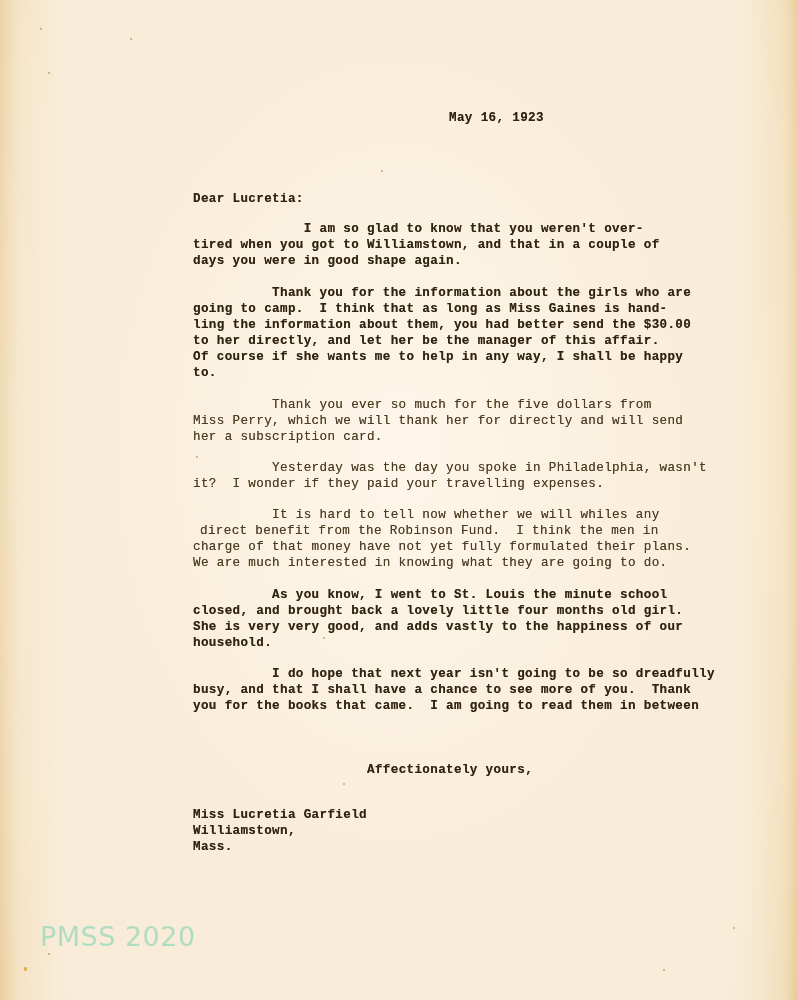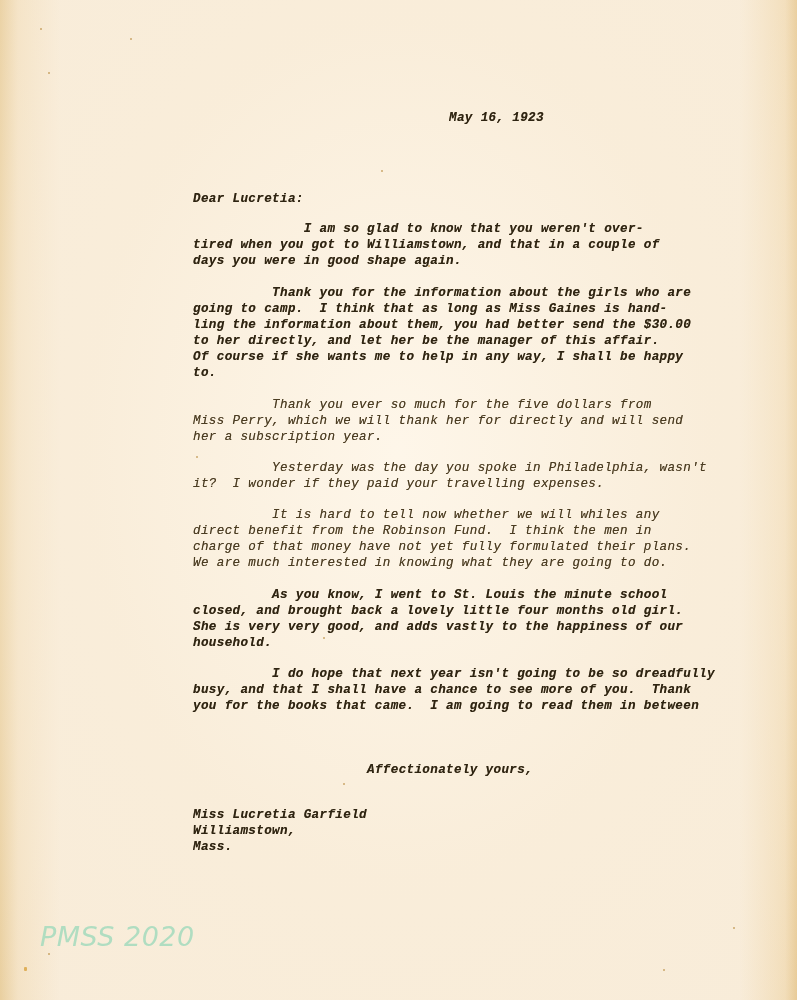--- a/index.html
+++ b/index.html
@@ -15,21 +15,20 @@
     .page {
       position: relative;
       width: 797px;
       height: 1000px;
       background:
         radial-gradient(ellipse at 50% 45%, rgba(255,248,236,0.85) 0%, rgba(250,238,218,0.55) 55%, rgba(236,212,170,0.0) 100%),
         linear-gradient(90deg, #e9cf9f 0px, #f4e2c4 18px, #f8ecd9 60px, #f8ecd9 740px, #f2ddb9 785px, #e8cb98 797px),
         #f6e7d0;
       font-family: "Liberation Mono", "DejaVu Sans Mono", monospace;
       color: #2a2110;
-      font-style: italic;
     }
     .speck {
       position: absolute;
       width: 2px;
       height: 2px;
       background: #b78a3c;
       border-radius: 1px;
       opacity: 0.7;
     }
     .line {
@@ -91,27 +90,27 @@
 
   <div class="line" style="top:254px;">days you were in good shape again.</div>
   <div class="line" style="top:302px;">going to camp.  I think that as long as Miss Gaines is hand-</div>
   <div class="line" style="top:318px;">ling the information about them, you had better send the $30.00</div>
   <div class="line" style="top:334px;">to her directly, and let her be the manager of this affair.</div>
   <div class="line" style="top:350px;">Of course if she wants me to help in any way, I shall be happy</div>
   <div class="line" style="top:366px;">to.</div>
 
   <div class="line light" style="top:398px;">          Thank you ever so much for the five dollars from</div>
   <div class="line light" style="top:414px;">Miss Perry, which we will thank her for directly and will send</div>
-  <div class="line light" style="top:430px;">her a subscription year.</div>
+  <div class="line light" style="top:430px;">her a subscription card.</div>
 
   <div class="line light" style="top:461px;">          Yesterday was the day you spoke in Philadelphia, wasn't</div>
   <div class="line light" style="top:477px;">it?  I wonder if they paid your travelling expenses.</div>
 
   <div class="line light" style="top:508px;">          It is hard to tell now whether we will whiles any</div>
-  <div class="line light" style="top:524px;">direct benefit from the Robinson Fund.  I think the men in</div>
+  <div class="line light" style="top:524px;margin-left:7px;">direct benefit from the Robinson Fund.  I think the men in</div>
   <div class="line light" style="top:540px;">charge of that money have not yet fully formulated their plans.</div>
   <div class="line light" style="top:556px;">We are much interested in knowing what they are going to do.</div>
 
   <div class="line" style="top:588px;">          As you know, I went to St. Louis the minute school</div>
   <div class="line" style="top:604px;">closed, and brought back a lovely little four months old girl.</div>
   <div class="line" style="top:620px;">She is very very good, and adds vastly to the happiness of our</div>
   <div class="line" style="top:636px;">household.</div>
 
   <div class="line" style="top:667px;">          I do hope that next year isn't going to be so dreadfully</div>
   <div class="line" style="top:683px;">busy, and that I shall have a chance to see more of you.  Thank</div>

